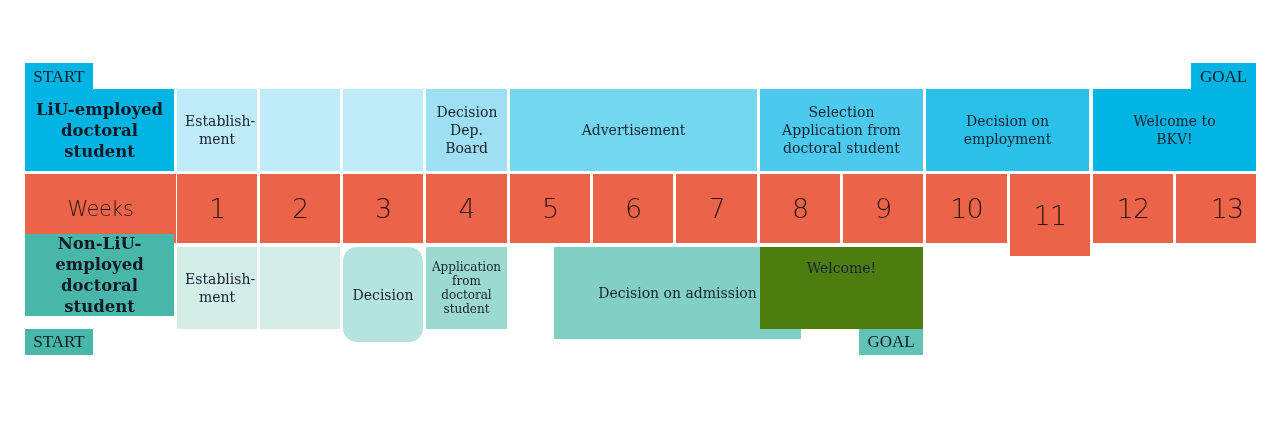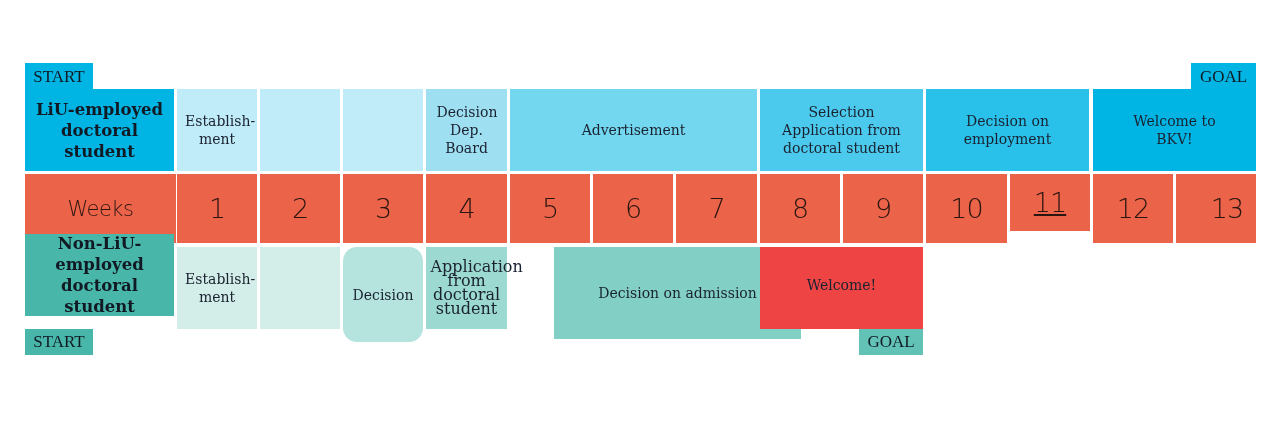--- a/index.html
+++ b/index.html
@@ -1,21 +1,21 @@
 <!DOCTYPE html>
 <html><head>
 <meta charset="utf-8">
 <style>
   html, body { margin:0; padding:0; background:#ffffff; }
   body { width:1280px; height:431px; position:relative; overflow:hidden; font-family:"DejaVu Serif", "Liberation Serif", serif; color:#1a2230; }
   .box { position:absolute; display:flex; align-items:center; justify-content:center; text-align:center; box-sizing:border-box; }
   .tab { position:absolute; display:flex; align-items:center; justify-content:center; font-family:"Liberation Serif", serif; font-size:17px; color:#111a24; }
   .label { font-weight:bold; font-size:16.5px; line-height:21px; color:#111a24; }
   .cell { font-size:14px; line-height:18px; color:#1a2230; padding:0 4px; }
-  .cell.small { font-size:16px; line-height:14px; }
+  .cell.small { font-size:12px; line-height:14px; }
   .week { background:#eb6348; font-family:"DejaVu Sans", "Liberation Sans", sans-serif; font-weight:300; font-size:27px; color:#2a1510; letter-spacing:-1px; }
   .week.lbl { font-size:21px; letter-spacing:-0.5px; }
 </style>
 </head>
 <body>
 
 <div class="tab" style="left:25px;top:63px;width:68px;height:27px;background:#00b4e4;">START</div>
 <div class="tab" style="left:1191px;top:63px;width:65px;height:27px;background:#00b5e3;">GOAL</div>
 
 <div class="box label" style="left:25px;top:89px;width:149px;height:82px;background:#00b4e4;">
@@ -47,39 +47,39 @@
 <div class="box week" style="left:177px;top:174px;width:80px;height:69px;">1</div>
 <div class="box week" style="left:260px;top:174px;width:80px;height:69px;">2</div>
 <div class="box week" style="left:343px;top:174px;width:80px;height:69px;">3</div>
 <div class="box week" style="left:426px;top:174px;width:81px;height:69px;">4</div>
 <div class="box week" style="left:510px;top:174px;width:80px;height:69px;">5</div>
 <div class="box week" style="left:593px;top:174px;width:80px;height:69px;">6</div>
 <div class="box week" style="left:676px;top:174px;width:81px;height:69px;">7</div>
 <div class="box week" style="left:760px;top:174px;width:80px;height:69px;">8</div>
 <div class="box week" style="left:843px;top:174px;width:80px;height:69px;">9</div>
 <div class="box week" style="left:926px;top:174px;width:81px;height:69px;">10</div>
-<div class="box week" style="left:1010px;top:174px;width:80px;height:57px;text-decoration:underline;">11</div>
+<div class="box week" style="left:1010px;top:174px;width:80px;height:82px;">11</div>
 <div class="box week" style="left:1093px;top:174px;width:80px;height:69px;">12</div>
 <div class="box week" style="left:1176px;top:174px;width:80px;height:69px;padding-left:22px;">13</div>
 
 <div class="box label" style="left:25px;top:234px;width:149px;height:82px;background:#48b6a8;">
   <span style="width:145px;">Non-LiU- employed doctoral student</span>
 </div>
 
 <div class="box cell" style="left:177px;top:247px;width:80px;height:82px;background:#d3ede9;">
   <span style="width:64px;">Establish- ment</span>
 </div>
 <div class="box cell" style="left:260px;top:247px;width:80px;height:82px;background:#d3ede9;"></div>
 <div class="box cell" style="left:343px;top:247px;width:80px;height:95px;background:#b5e3dd;border-radius:14px;">
   <span>Decision</span>
 </div>
 <div class="box cell small" style="left:426px;top:247px;width:81px;height:82px;background:#9cd9d0;">
   <span style="width:72px;">Application from doctoral student</span>
 </div>
 <div class="box cell" style="left:510px;top:247px;width:247px;height:92px;background:#82cfc5;margin-left:44px;">
   <span>Decision on admission</span>
 </div>
-<div class="box cell" style="left:760px;top:247px;width:163px;height:82px;background:#ef4444;align-items:flex-start;padding-top:29px;">
+<div class="box cell" style="left:760px;top:247px;width:163px;height:82px;background:#4d7c0f;align-items:flex-start;padding-top:12px;">
   <span>Welcome!</span>
 </div>
 
 <div class="tab" style="left:25px;top:329px;width:68px;height:26px;background:#48b6a8;">START</div>
 <div class="tab" style="left:859px;top:329px;width:64px;height:26px;background:#63c2b6;">GOAL</div>
 
 </body></html>

